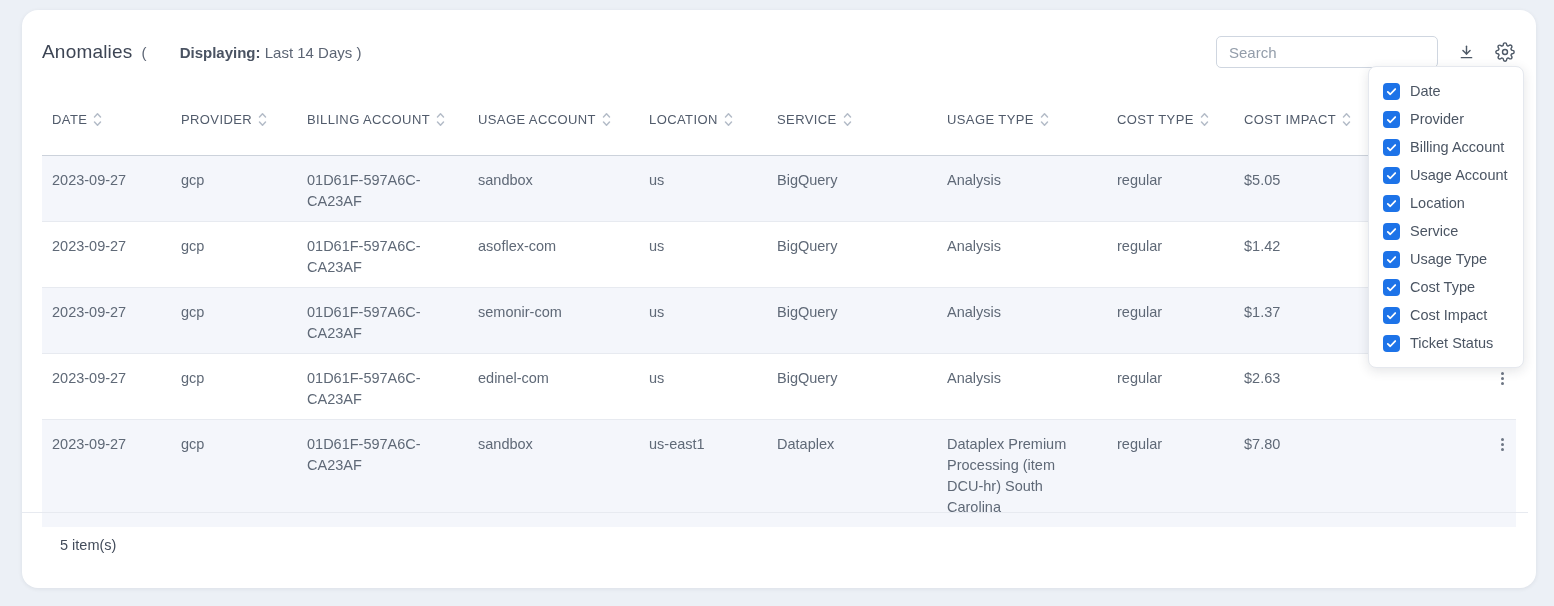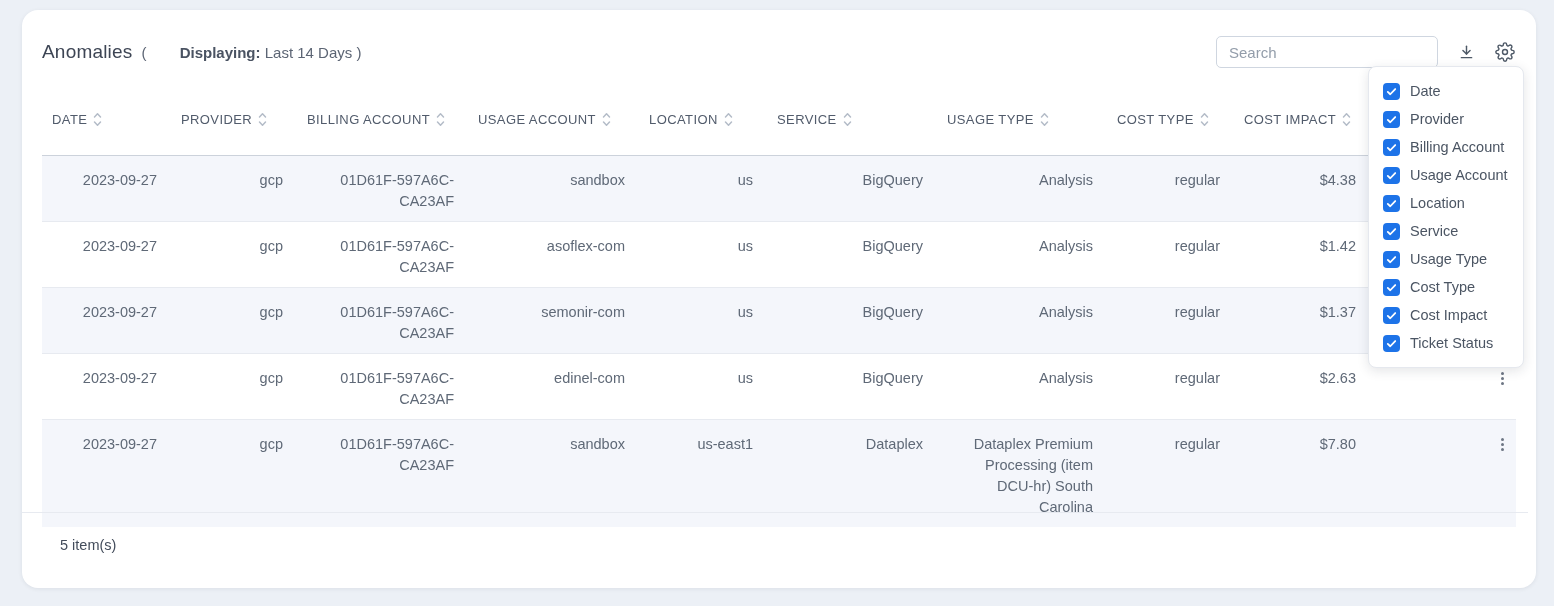--- a/index.html
+++ b/index.html
@@ -72,21 +72,21 @@
     cursor:pointer;
   }
   .th-inner{display:inline-flex;align-items:center;gap:6px;}
   tbody td{
     vertical-align:top;
     font-size:14.5px;
     line-height:21px;
     color:var(--body-text);
     padding:14px 14px 9px 10px;
   }
-  tbody tr{border-bottom:1px solid var(--border-light);text-align:right;}
+  tbody tr{border-bottom:1px solid var(--border-light);}
   tbody tr:nth-child(odd){background:var(--stripe);}
   tbody tr:last-child{border-bottom:none;}
   td.actions-cell{text-align:right;padding-right:8px;}
   .kebab-btn{background:none;border:none;cursor:pointer;padding:2px 4px;}
   .kebab-btn .dot{display:block;width:3px;height:3px;border-radius:50%;background:#6d7684;margin:2px auto;}
   
   .card-footer{
     position:absolute;
     left:0;right:8px;bottom:0;
     height:76px;
@@ -231,21 +231,21 @@
     <tbody>
         <tr>
           <td>2023-09-27</td>
           <td>gcp</td>
           <td>01D61F-597A6C-CA23AF</td>
           <td>sandbox</td>
           <td>us</td>
           <td>BigQuery</td>
           <td>Analysis</td>
           <td>regular</td>
-          <td>$4.38</td>
+          <td>$5.05</td>
           <td class="actions-cell"><button class="kebab-btn"><span><span class="dot"></span><span class="dot"></span><span class="dot"></span></span></button></td>
         </tr>
         <tr>
           <td>2023-09-27</td>
           <td>gcp</td>
           <td>01D61F-597A6C-CA23AF</td>
           <td>asoflex-com</td>
           <td>us</td>
           <td>BigQuery</td>
           <td>Analysis</td>

